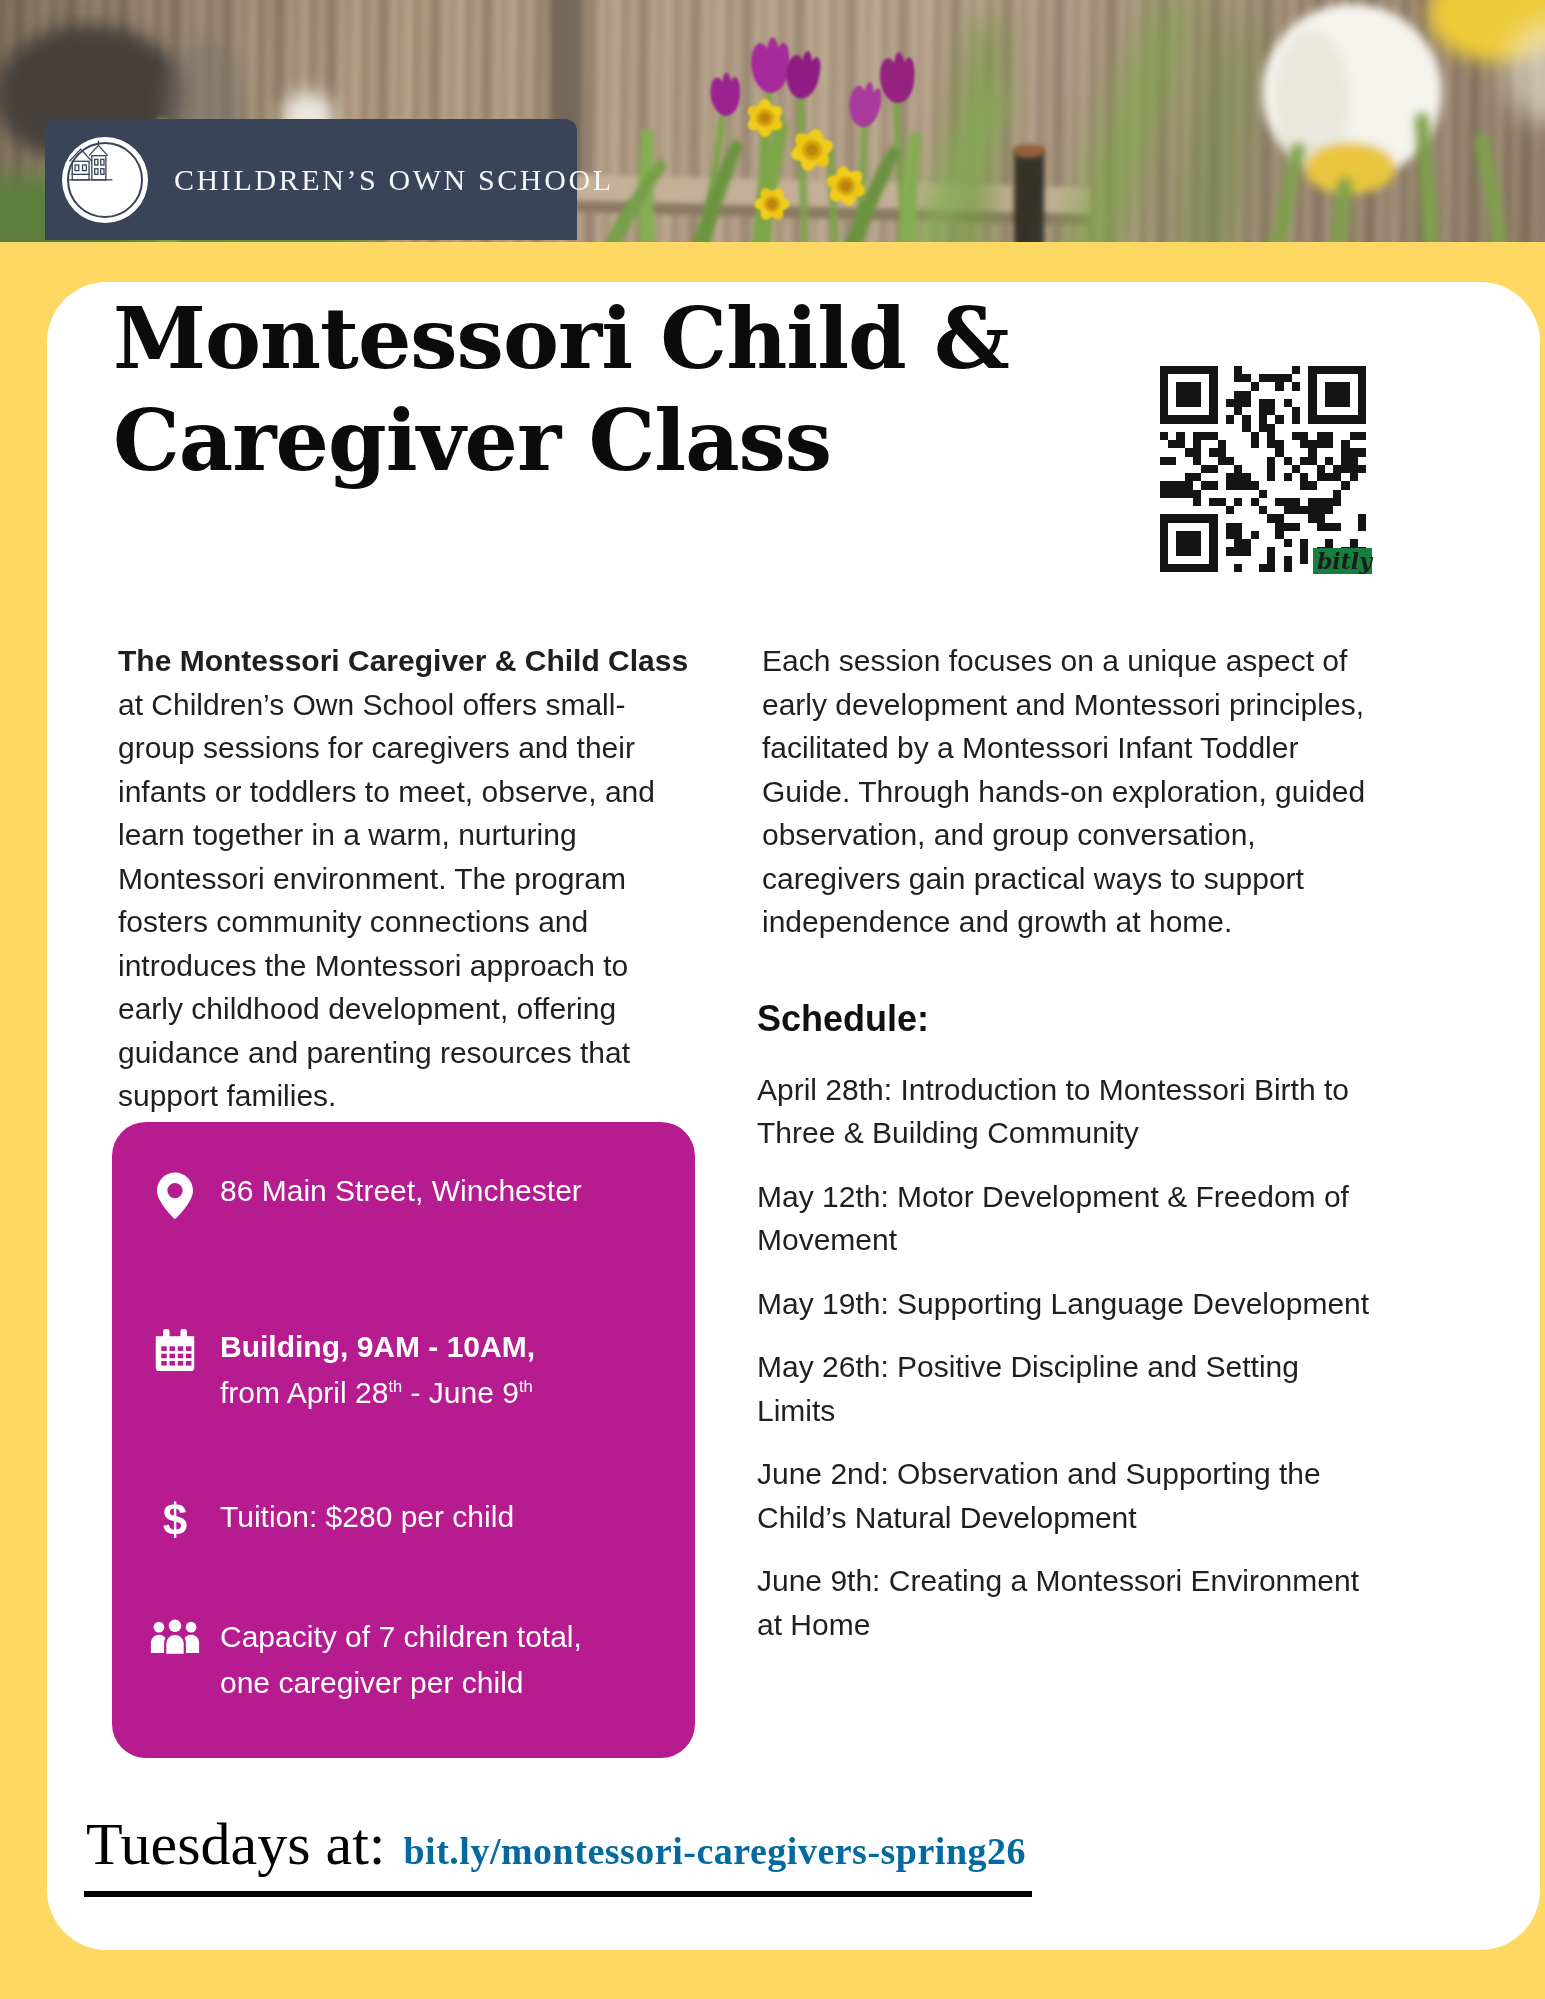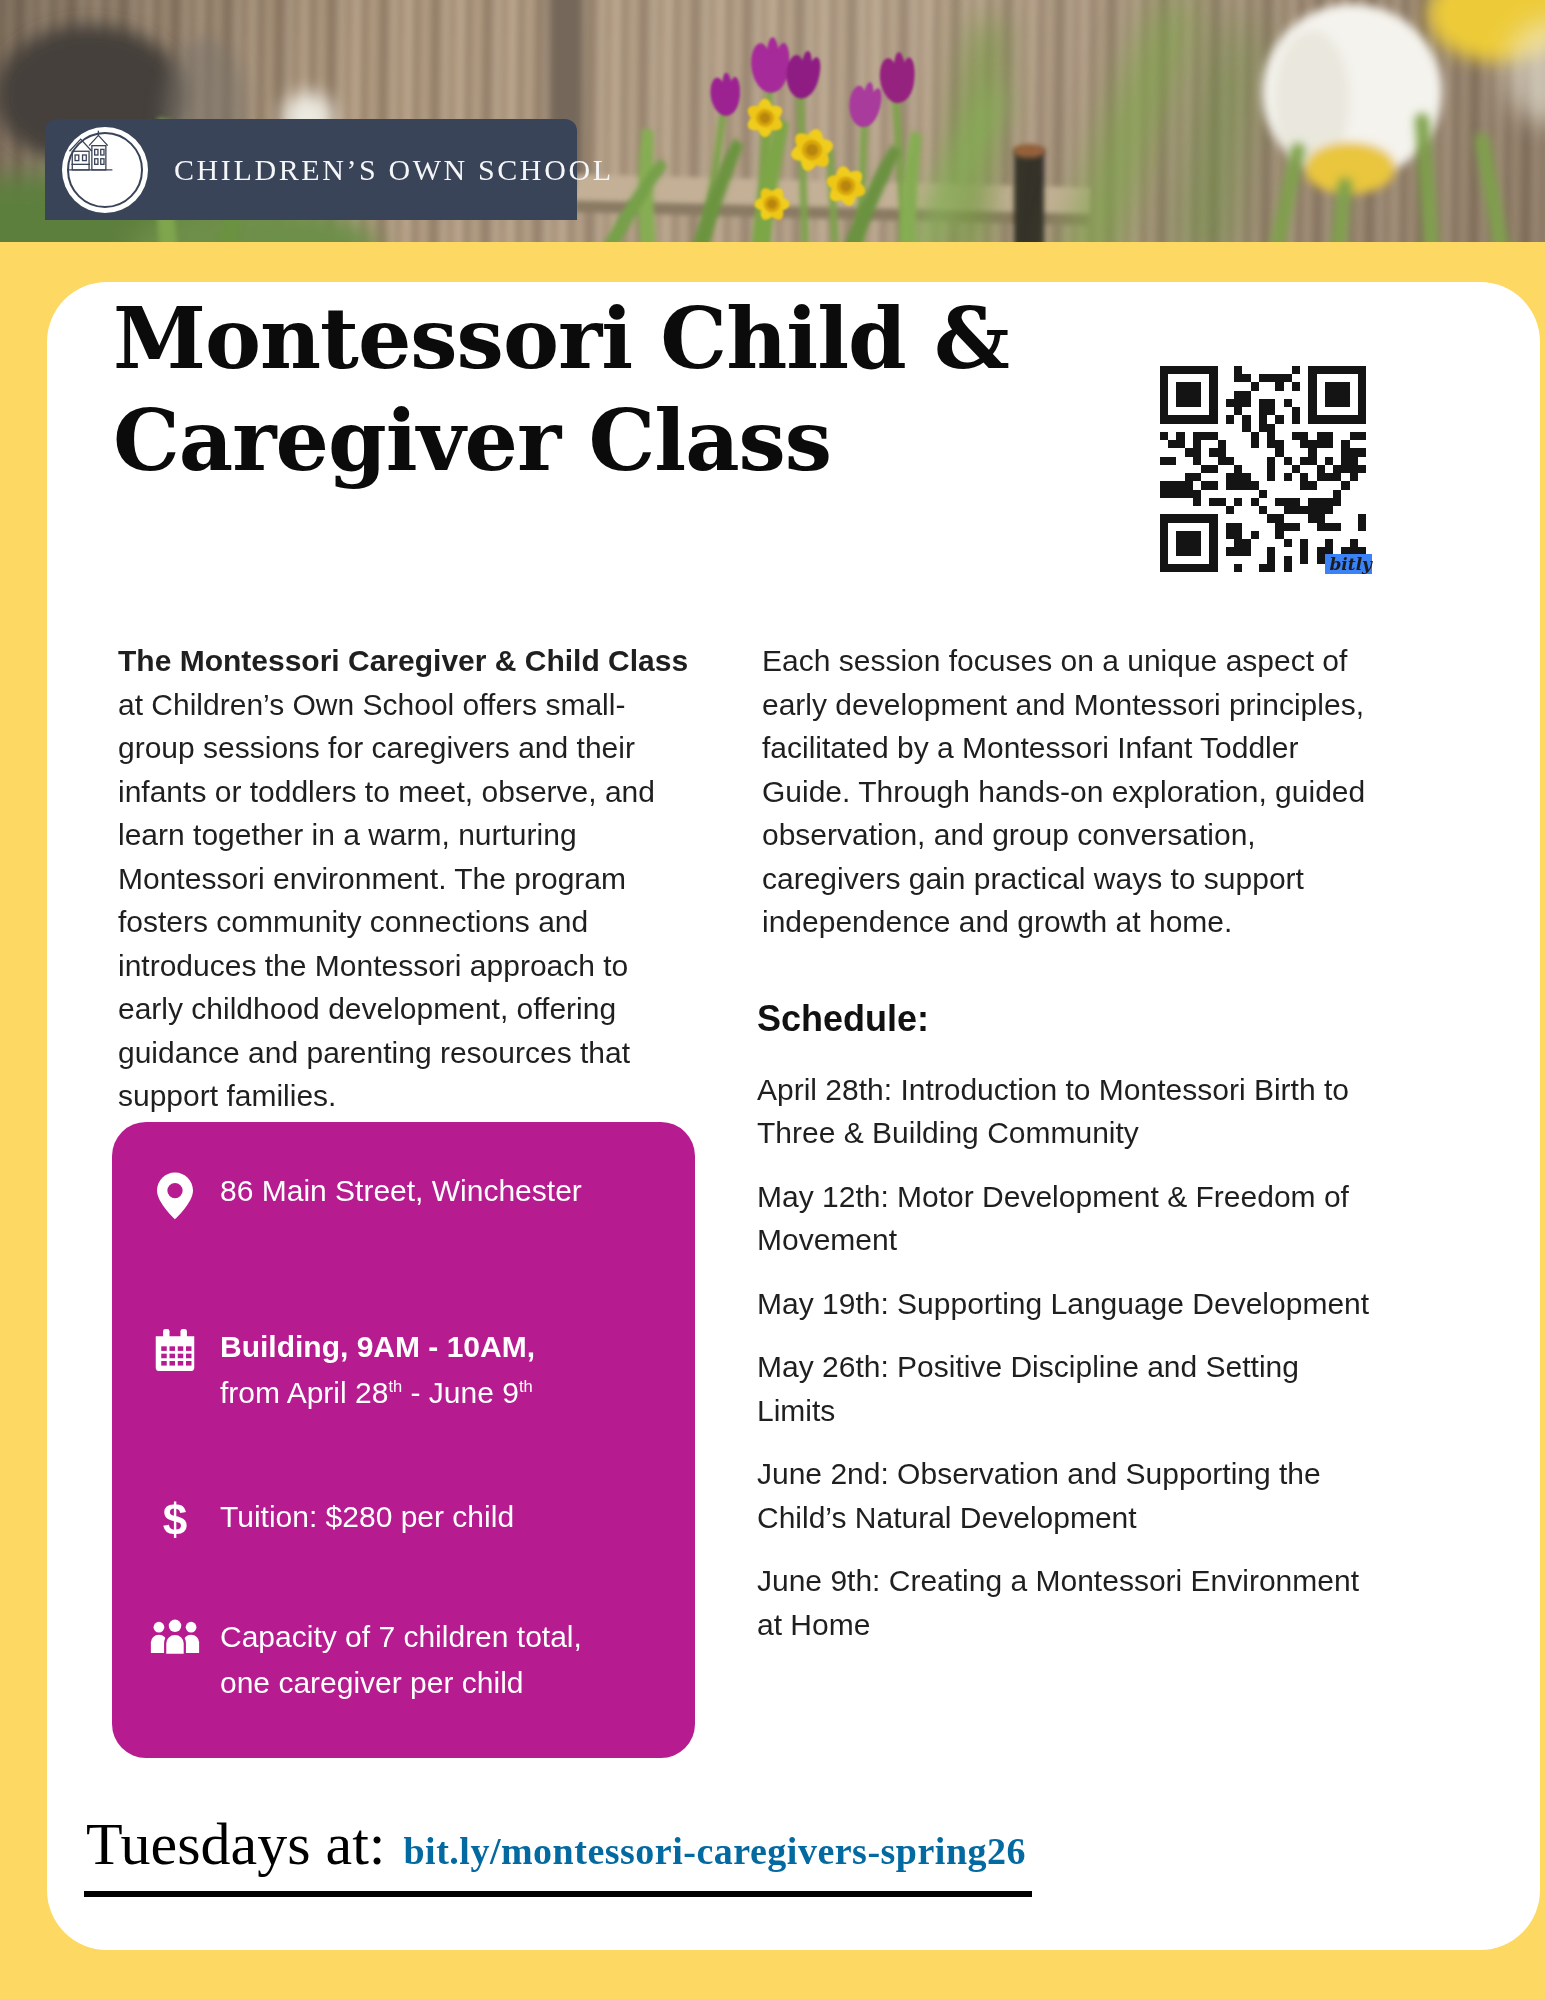--- a/index.html
+++ b/index.html
@@ -9,37 +9,37 @@
 
   
   .photo{position:absolute;left:0;top:0;width:1545px;height:242px;overflow:hidden;background:#9a8670;}
   .fence{position:absolute;inset:-14px;filter:blur(2.5px);
     background:
       linear-gradient(105deg, rgba(56,50,43,.40) 0%, rgba(56,50,43,0) 24%, rgba(255,250,240,.10) 55%, rgba(70,60,50,.28) 100%),
       repeating-linear-gradient(90.6deg,#ab937a 0px,#b9a58c 8px,#99836c 15px,#b29d83 24px,#8e7963 34px,#b5a189 44px,#a08a72 52px);}
   .photo svg{position:absolute;left:0;top:0;}
 
   
-  .logo-bar{position:absolute;left:45px;top:119px;width:532px;height:101px;
+  .logo-bar{position:absolute;left:45px;top:119px;width:532px;height:121px;
     border-radius:12px 12px 0 0;display:flex;align-items:center;box-sizing:border-box;padding-left:17px;}
   .logo-badge{width:86px;height:86px;border-radius:50%;background:#fff;position:relative;flex:0 0 auto;
     display:flex;align-items:center;justify-content:center;}
   .logo-badge::after{content:'';position:absolute;inset:5px;border:2.5px solid #3A4458;border-radius:50%;}
   .logo-text{color:#F4F6F8;font-family:"Liberation Serif",serif;font-size:30px;letter-spacing:2.6px;margin-left:26px;white-space:nowrap;}
 
   
   .card{position:absolute;left:47px;top:282px;width:1452px;height:1668px;background:#fff;border-radius:60px;padding-left:41px;}
 
   .title{position:absolute;left:66px;top:6px;font-family:"DejaVu Serif",serif;font-weight:bold;
     font-size:84px;line-height:102px;color:#0b0b0b;letter-spacing:-1px;}
 
   .qr{position:absolute;left:1113px;top:84px;width:206px;height:206px;}
   .qr svg{width:206px;height:206px;display:block;}
   .qr .bitly{position:absolute;right:-6px;bottom:-2px;font-family:"DejaVu Serif",serif;font-style:italic;
-    font-weight:bold;font-size:17px;color:#1c1c1c;background:#3b82f6;padding-left:4px;}
+    font-weight:bold;font-size:22px;color:#1c1c1c;background:#15803d;padding-left:4px;}
 
   .body-text{font-size:30px;line-height:43.5px;color:#1f1f1f;margin:5px;}
   .col-left{position:absolute;left:66px;top:352px;width:584px;}
   .col-right{position:absolute;left:710px;top:352px;width:628px;}
   .col-right h2{font-size:36px;line-height:46px;color:#111;margin:52px 0 26px 0;font-weight:bold;}
   .col-right p.item{margin:0 0 20px 0;}
 
   
   .info-box{position:absolute;left:65px;top:840px;width:583px;height:636px;border-radius:34px;color:#fff;}
   .info-row{position:absolute;left:32px;display:flex;}

